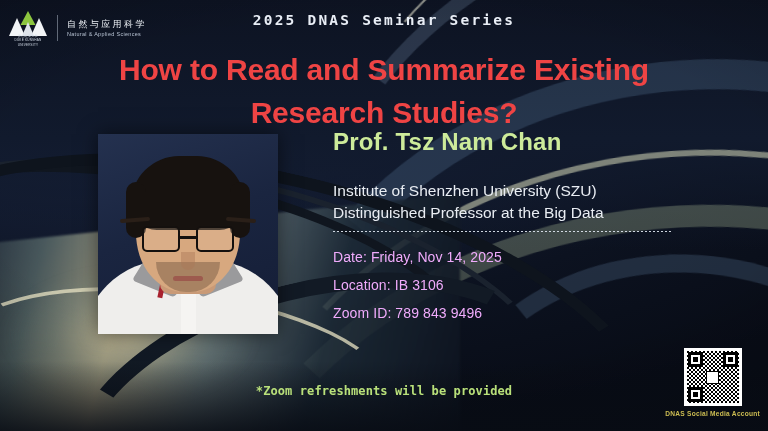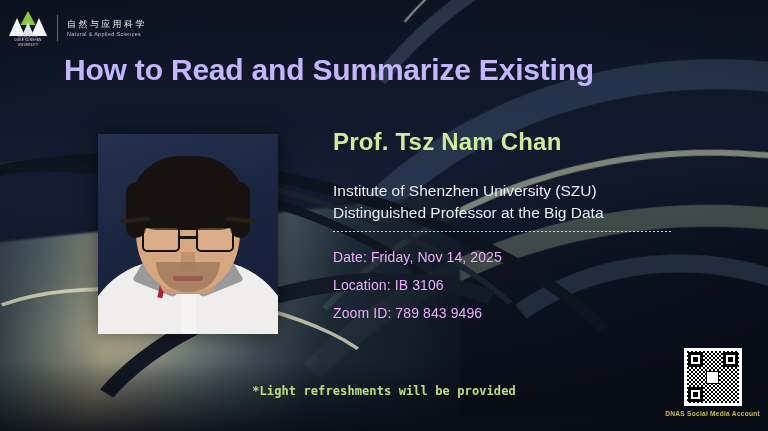--- a/index.html
+++ b/index.html
@@ -73,22 +73,22 @@
   .logo-mark .mk-text{position:absolute;left:0;right:0;bottom:-1px;text-align:center;
     font-size:3.1px;letter-spacing:.2px;color:#cfd8e4;line-height:4.4px;}
   .logo-cn{font-size:9px;letter-spacing:2.4px;color:#eef2f7;line-height:12px;white-space:nowrap;}
   .logo-en{font-size:5.4px;letter-spacing:.35px;color:#b9c4d4;line-height:8px;white-space:nowrap;}
   .logo-div{width:1px;height:26px;background:rgba(200,210,225,.45);}
 
   
   .series{position:absolute;left:0;right:0;top:12px;text-align:center;z-index:12;
     font-family:"DejaVu Sans Mono","Liberation Mono",monospace;
     font-size:14.5px;font-weight:700;letter-spacing:2.2px;color:#e8edf5;}
-  .title{position:absolute;left:64px;right:64px;top:48px;z-index:12;
-    font-size:30px;font-weight:700;line-height:43px;color:#c4b5fd;letter-spacing:-.2px;}
+  .title{position:absolute;left:64px;right:64px;top:48px;z-index:12;text-align:center;
+    font-size:30px;font-weight:700;line-height:43px;color:#ef4444;letter-spacing:-.2px;}
 
   
   .photo-frame{position:absolute;left:98px;top:134px;width:180px;height:200px;z-index:11;
     background:#1b2540;overflow:hidden;box-shadow:0 0 18px rgba(0,0,0,.55);}
   .ph-bg{position:absolute;inset:0;background:linear-gradient(160deg,#24314f 0%,#1a2540 45%,#141d36 100%);}
   .ph-shoulders{position:absolute;left:-16px;bottom:-12px;width:212px;height:86px;
     background:#efeeec;border-radius:96px 96px 0 0;}
   .ph-collar-l{position:absolute;left:44px;bottom:42px;width:46px;height:44px;background:#9a9a9c;
     transform:rotate(22deg) skewX(-10deg);border-radius:4px;}
   .ph-collar-r{position:absolute;right:44px;bottom:42px;width:46px;height:44px;background:#9a9a9c;
@@ -186,23 +186,25 @@
         <span>UNIVERSITY</span>
       </div>
     </div>
     <div class="logo-div"></div>
     <div>
       <div class="logo-cn">自然与应用科学</div>
       <div class="logo-en">Natural &amp; Applied Sciences</div>
     </div>
   </div>
 
+  <div class="series">2025 DNAS Seminar Series</div>
 
   <div class="title">
     <div>How to Read and Summarize Existing</div>
+    <div>Research Studies?</div>
   </div>
 
   <div class="photo-frame">
     <div class="ph-bg"></div>
     <div class="ph-shoulders"></div>
     <div class="ph-collar-l"></div>
     <div class="ph-collar-r"></div>
     <div class="ph-placket"></div>
     <div class="ph-stripe"></div>
     <div class="ph-neck"></div>
@@ -228,21 +230,21 @@
     <div>Distinguished Professor at the Big Data</div>
   </div>
   <div class="divider"></div>
 
   <div class="details">
     <div class="det-row">Date: Friday, Nov 14, 2025</div>
     <div class="det-row">Location: IB 3106</div>
     <div class="det-row">Zoom ID: 789 843 9496</div>
   </div>
 
-  <div class="refresh">*Light refreshments will be provided</div>
+  <div class="refresh">*Zoom refreshments will be provided</div>
 
   <div class="qr-wrap">
     <div class="qr">
       <div class="qr-inner">
         <span class="qr-eye tl">
             <i></i>
           </span>
         <span class="qr-eye tr">
             <i></i>
           </span>

